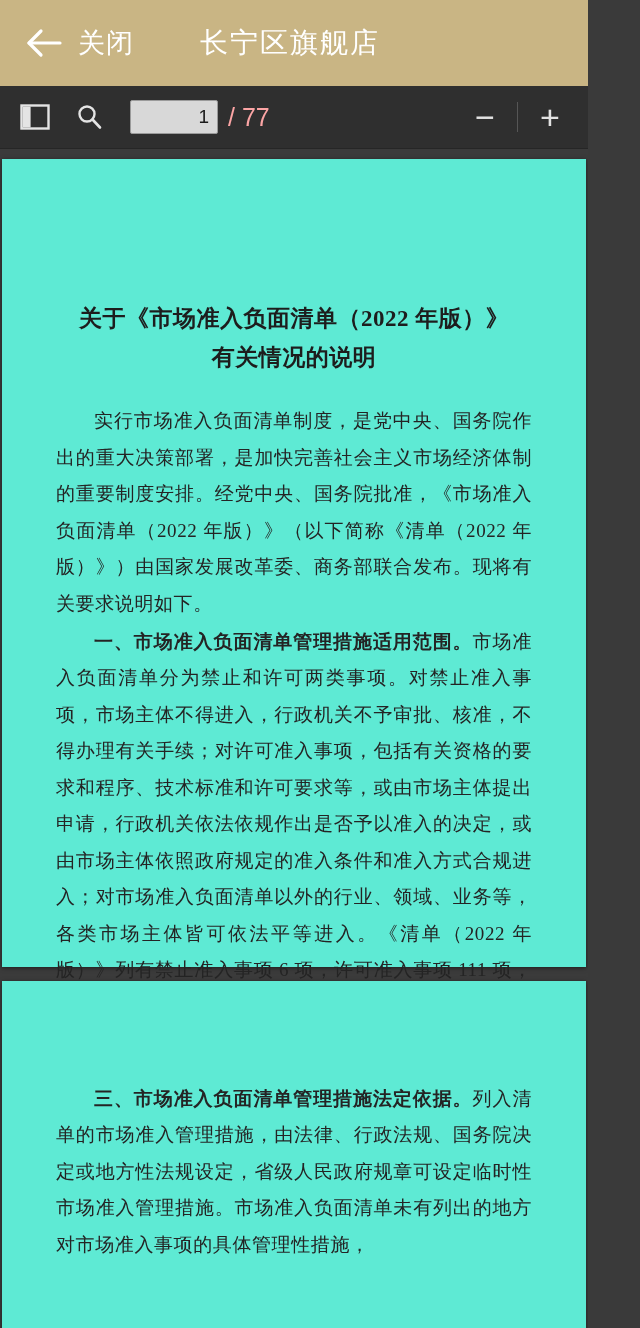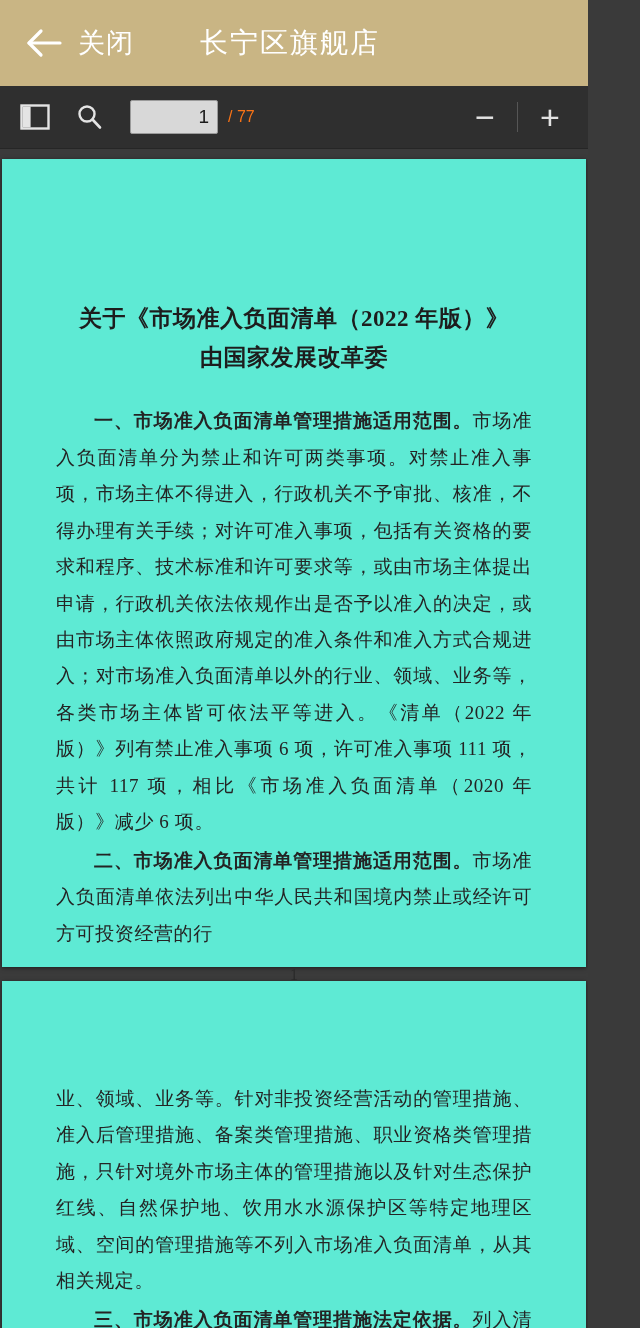--- a/index.html
+++ b/index.html
@@ -82,22 +82,22 @@
     border-radius: 2px;
     color: #1a1a1a;
     font-size: 19px;
     text-align: right;
     padding-right: 8px;
     box-sizing: border-box;
     line-height: 32px;
     margin-left: 14px;
   }
   .page-total {
-    color: #f97316;
-    font-size: 16px;
+    color: #fca5a5;
+    font-size: 25px;
     margin-left: 10px;
   }
   .spacer { flex: 1 1 auto; }
   .zoom-btn {
     width: 56px;
     height: 54px;
     display: flex;
     align-items: center;
     justify-content: center;
     color: #e2e2e2;
@@ -200,27 +200,27 @@
     <div class="divider-v"></div>
     <div class="zoom-btn">+</div>
     <div style="width:10px"></div>
   </div>
 
   <div class="viewer">
 
     <div class="page page1">
       <div class="pad-top"></div>
       <div class="doc-heading">关于《市场准入负面清单（2022 年版）》</div>
-      <div class="doc-heading">由国家发展改革委</div>
+      <div class="doc-heading">有关情况的说明</div>
       <div class="gap-after-head"></div>
+      <p class="doc-p indent">实行市场准入负面清单制度，是党中央、国务院作出的重大决策部署，是加快完善社会主义市场经济体制的重要制度安排。经党中央、国务院批准，《市场准入负面清单（2022 年版）》（以下简称《清单（2022 年版）》）由国家发展改革委、商务部联合发布。现将有关要求说明如下。</p>
       <p class="doc-p indent"><span class="b">一、市场准入负面清单管理措施适用范围。</span>市场准入负面清单分为禁止和许可两类事项。对禁止准入事项，市场主体不得进入，行政机关不予审批、核准，不得办理有关手续；对许可准入事项，包括有关资格的要求和程序、技术标准和许可要求等，或由市场主体提出申请，行政机关依法依规作出是否予以准入的决定，或由市场主体依照政府规定的准入条件和准入方式合规进入；对市场准入负面清单以外的行业、领域、业务等，各类市场主体皆可依法平等进入。《清单（2022 年版）》列有禁止准入事项 6 项，许可准入事项 111 项，共计 117 项，相比《市场准入负面清单（2020 年版）》减少 6 项。</p>
       <p class="doc-p indent"><span class="b">二、市场准入负面清单管理措施适用范围。</span>市场准入负面清单依法列出中华人民共和国境内禁止或经许可方可投资经营的行</p>
       <div class="page-num">1</div>
     </div>
 
     <div class="page page2">
       <div class="pad-top2"></div>
-      <p class="doc-p">业、领域、业务等。针对非投资经营活动的管理措施、准入后管理措施、备案类管理措施、职业资格类管理措施，只针对境外市场主体的管理措施以及针对生态保护红线、自然保护地、饮用水水源保护区等特定地理区域、空间的管理措施等不列入市场准入负面清单，从其相关规定。</p>
       <p class="doc-p indent"><span class="b">三、市场准入负面清单管理措施法定依据。</span>列入清单的市场准入管理措施，由法律、行政法规、国务院决定或地方性法规设定，省级人民政府规章可设定临时性市场准入管理措施。市场准入负面清单未有列出的地方对市场准入事项的具体管理性措施，</p>
     </div>
 
   </div>
 </div>
 
 </body></html>

